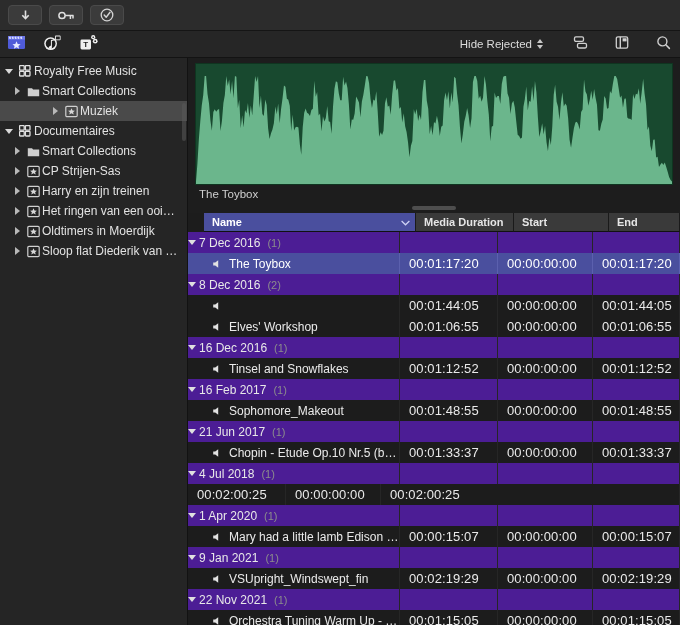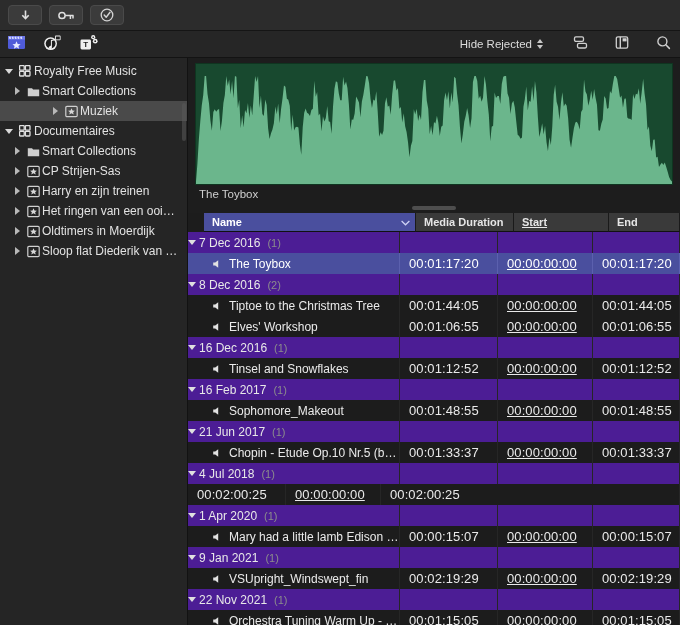--- a/index.html
+++ b/index.html
@@ -130,21 +130,21 @@
     display:flex; align-items:center;
     background: #3a3a3a; color: #e6e6e6;
     border-right: 1px solid #1a1a1a;
     border-bottom: 1px solid #111;
     padding-left: 8px; overflow:hidden; white-space:nowrap;
   }
   .th.active { background: #4a4f9e; color:#fff; }
   .th .sortarrow { margin-left:auto; margin-right:5px; }
   .col-name { width: 212px; flex:0 0 212px; }
   .col-dur  { width: 98px;  flex:0 0 98px; }
-  .col-start{ width: 95px;  flex:0 0 95px;text-decoration:underline; }
+  .col-start{ width: 95px;  flex:0 0 95px; }
   .col-end  { flex: 1 1 auto; }
 
   .tbody { flex:1 1 auto; overflow:hidden; }
   .grp {
     display:flex; height:21px; align-items:center;
     font-size: 12px; color:#e8e8e8;
     background:#4c1d95;
   }
   .grp .gcell { display:flex; align-items:center; height:100%; border-right:1px solid #262626; }
   .grp .gname { padding-left: 0px; }
@@ -458,21 +458,20 @@
               <div class="gcell col-start"></div>
               <div class="gcell col-end"></div>
             </div>
             <div class="trow">
               <div class="cell name col-name">
                 <span class="spk">
                   <svg width="10" height="10" viewBox="0 0 10 10">
                     <path d="M6.2 1.2 L3.2 3.6 H1.2 v2.8 h2 L6.2 8.8 Z" fill="#e2e2e2"></path>
                   </svg>
                 </span>
-                <span class="nm">Tiptoe to the Christmas Tree</span>
               </div>
               <div class="cell tc col-dur">00:01:44:05</div>
               <div class="cell tc col-start">00:00:00:00</div>
               <div class="cell tc col-end">00:01:44:05</div>
             </div>
             <div class="trow">
               <div class="cell name col-name">
                 <span class="spk">
                   <svg width="10" height="10" viewBox="0 0 10 10">
                     <path d="M6.2 1.2 L3.2 3.6 H1.2 v2.8 h2 L6.2 8.8 Z" fill="#e2e2e2"></path>

